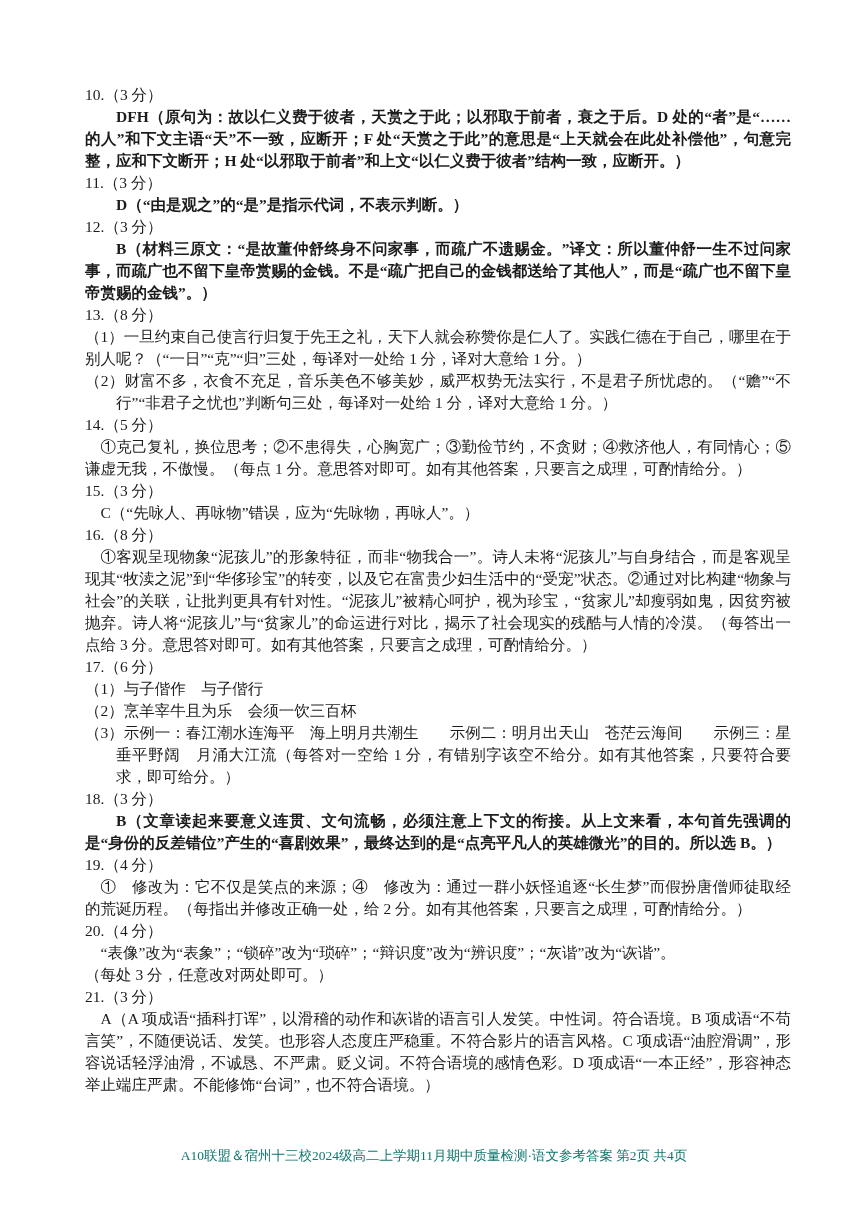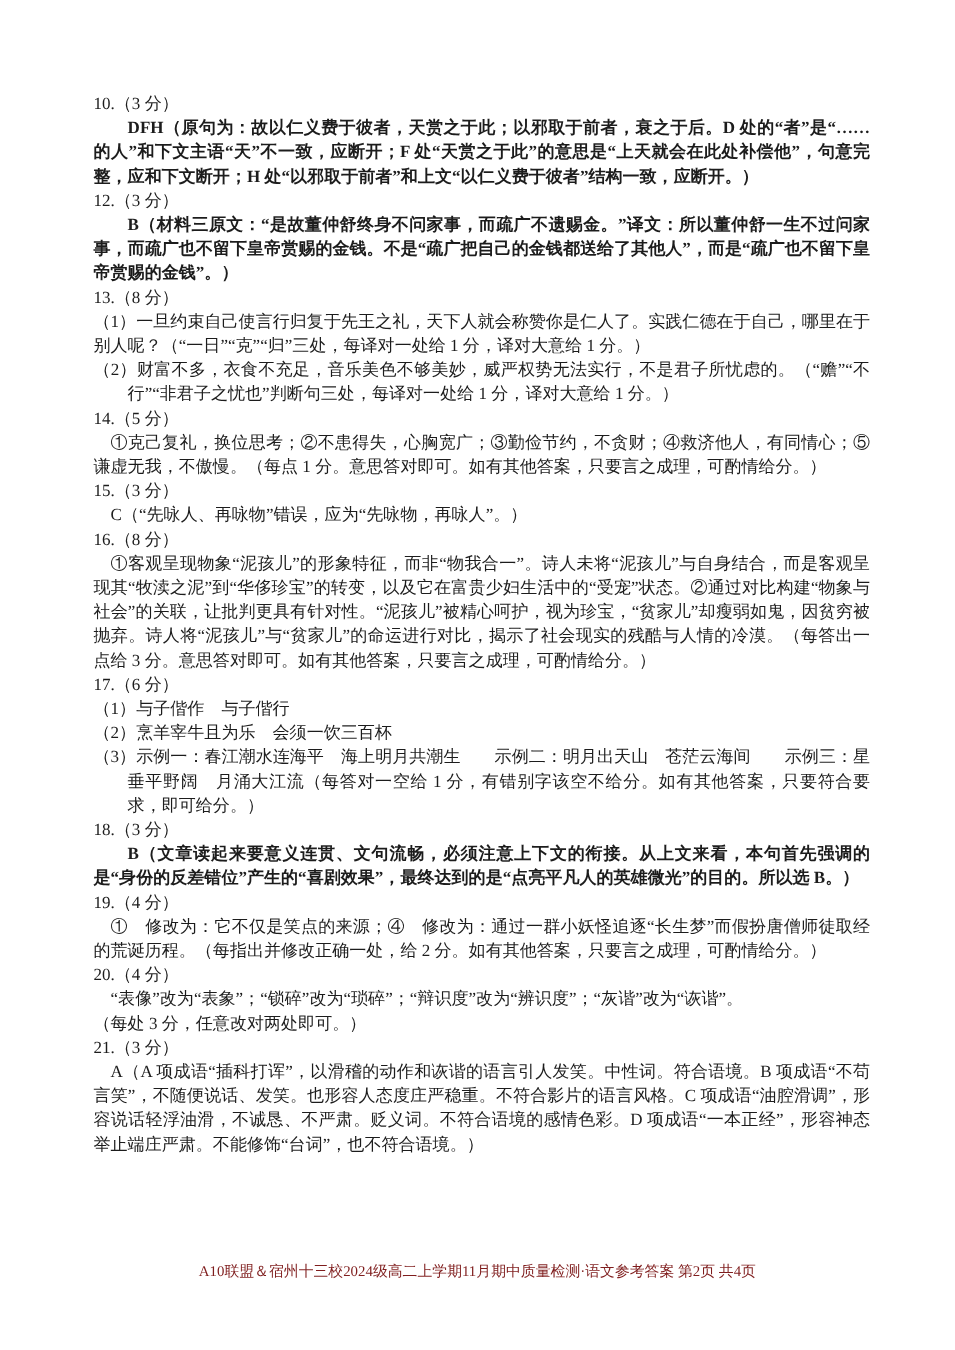--- a/index.html
+++ b/index.html
@@ -34,31 +34,35 @@
   .para.i2 { text-indent: 2em; font-weight: bold; }
   .para.hang { padding-left: 2em; text-indent: -2em; }
   .footer {
     position: absolute;
     left: 0;
     right: 0;
     bottom: 62px;
     text-align: center;
     font-size: 13.5px;
     line-height: 18px;
-    color: #7f1d1d;
+    color: #0f766e;
   }
 </style>
 </head>
 <body>
 
 <div class="page">
   <div class="content" id="questions">
       <div class="question">
         <div class="qnum">10.（3 分）</div>
         <div class="para i2">DFH（原句为：故以仁义费于彼者，天赏之于此；以邪取于前者，衰之于后。D 处的“者”是“……的人”和下文主语“天”不一致，应断开；F 处“天赏之于此”的意思是“上天就会在此处补偿他”，句意完整，应和下文断开；H 处“以邪取于前者”和上文“以仁义费于彼者”结构一致，应断开。）</div>
+      </div>
+      <div class="question">
+        <div class="qnum">11.（3 分）</div>
+        <div class="para i2">D（“由是观之”的“是”是指示代词，不表示判断。）</div>
       </div>
       <div class="question">
         <div class="qnum">12.（3 分）</div>
         <div class="para i2">B（材料三原文：“是故董仲舒终身不问家事，而疏广不遗赐金。”译文：所以董仲舒一生不过问家事，而疏广也不留下皇帝赏赐的金钱。不是“疏广把自己的金钱都送给了其他人”，而是“疏广也不留下皇帝赏赐的金钱”。）</div>
       </div>
       <div class="question">
         <div class="qnum">13.（8 分）</div>
         <div class="para flush">（1）一旦约束自己使言行归复于先王之礼，天下人就会称赞你是仁人了。实践仁德在于自己，哪里在于别人呢？（“一日”“克”“归”三处，每译对一处给 1 分，译对大意给 1 分。）</div>
         <div class="para hang">（2）财富不多，衣食不充足，音乐美色不够美妙，威严权势无法实行，不是君子所忧虑的。（“赡”“不行”“非君子之忧也”判断句三处，每译对一处给 1 分，译对大意给 1 分。）</div>
       </div>

